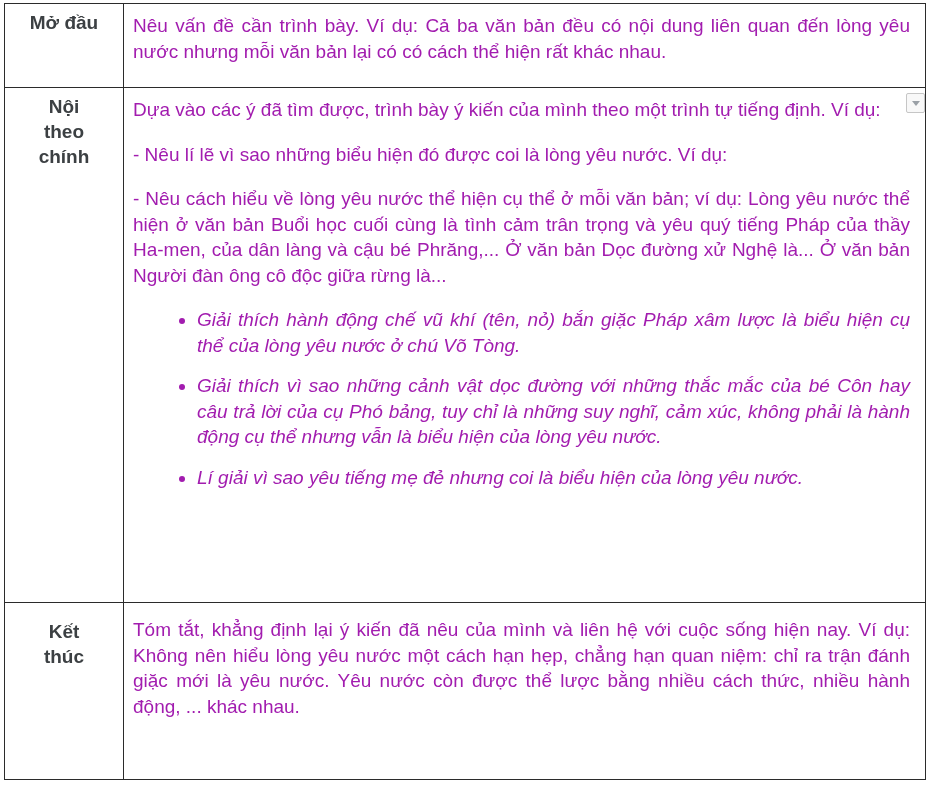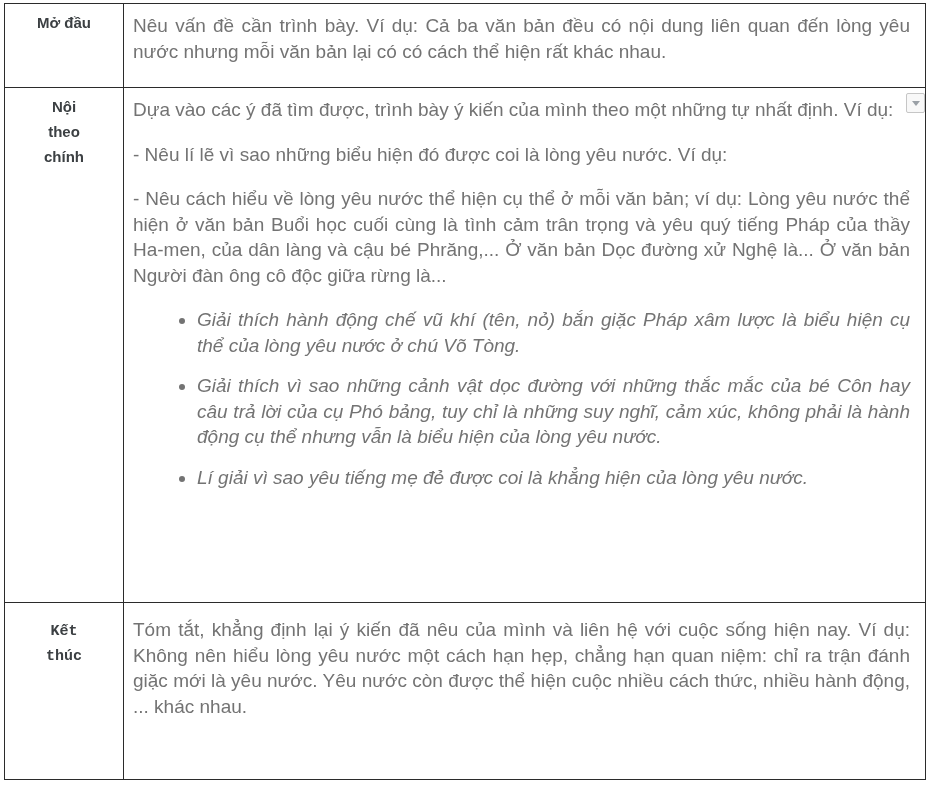--- a/index.html
+++ b/index.html
@@ -22,37 +22,37 @@
   .trow:last-child { border-bottom: none; }
   .r1 { height: 84px; }
   .r2 { height: 515px; }
   .r3 { height: 176px; }
 
   .cell-label {
     width: 119px; flex: 0 0 119px;
     border-right: 1px solid #2b2b2b;
     box-sizing: border-box;
     font-weight: bold;
-    font-size: 15px;
+    font-size: 19px;
     line-height: 25px;
     text-align: center;
     white-space: pre-line;
     padding-top: 6px;
     color: #3c4043;
   }
-  .r3 .cell-label { padding-top: 16px; font-family: Liberation Mono, monospace; }
+  .r3 .cell-label { padding-top: 16px; }
 
   .cell-content {
     flex: 1 1 auto;
     box-sizing: border-box;
     padding: 9px 15px 0 9px;
     font-size: 19px;
     line-height: 25.5px;
     text-align: justify;
-    color: #737373;
+    color: #a21caf;
   }
   .r3 .cell-content { padding-top: 14px; }
 
   .cell-content p { margin: 0 0 19px 0; }
   .cell-content p:last-child { margin-bottom: 0; }
   .r1 .cell-content p { margin-bottom: 0; }
 
   .cell-content ul {
     margin: 0; padding: 0 0 0 64px;
     list-style: disc;
@@ -90,36 +90,36 @@
       <div class="cell-content">
         <p>Nêu vấn đề cần trình bày. Ví dụ: Cả ba văn bản đều có nội dung liên quan đến lòng yêu nước nhưng mỗi văn bản lại có có cách thể hiện rất khác nhau.</p>
       </div>
     </div>
 
     <div class="trow r2">
       <div class="cell-label">Nội
 theo
 chính</div>
       <div class="cell-content">
-        <p>Dựa vào các ý đã tìm được, trình bày ý kiến của mình theo một những tự nhất định. Ví dụ:</p>
+        <p>Dựa vào các ý đã tìm được, trình bày ý kiến của mình theo một trình tự tiếng định. Ví dụ:</p>
         <p>- Nêu lí lẽ vì sao những biểu hiện đó được coi là lòng yêu nước. Ví dụ:</p>
         <p>- Nêu cách hiểu về lòng yêu nước thể hiện cụ thể ở mỗi văn bản; ví dụ: Lòng yêu nước thể hiện ở văn bản Buổi học cuối cùng là tình cảm trân trọng và yêu quý tiếng Pháp của thầy Ha-men, của dân làng và cậu bé Phrăng,... Ở văn bản Dọc đường xử Nghệ là... Ở văn bản Người đàn ông cô độc giữa rừng là...</p>
         <ul>
           <li>Giải thích hành động chế vũ khí (tên, nỏ) bắn giặc Pháp xâm lược là biểu hiện cụ thể của lòng yêu nước ở chú Võ Tòng.</li>
           <li>Giải thích vì sao những cảnh vật dọc đường với những thắc mắc của bé Côn hay câu trả lời của cụ Phó bảng, tuy chỉ là những suy nghĩ, cảm xúc, không phải là hành động cụ thể nhưng vẫn là biểu hiện của lòng yêu nước.</li>
-          <li>Lí giải vì sao yêu tiếng mẹ đẻ được coi là khẳng hiện của lòng yêu nước.</li>
+          <li>Lí giải vì sao yêu tiếng mẹ đẻ nhưng coi là biểu hiện của lòng yêu nước.</li>
         </ul>
       </div>
     </div>
 
     <div class="trow r3">
       <div class="cell-label">Kết
 thúc</div>
       <div class="cell-content">
-        <p>Tóm tắt, khẳng định lại ý kiến đã nêu của mình và liên hệ với cuộc sống hiện nay. Ví dụ: Không nên hiểu lòng yêu nước một cách hạn hẹp, chẳng hạn quan niệm: chỉ ra trận đánh giặc mới là yêu nước. Yêu nước còn được thể hiện cuộc nhiều cách thức, nhiều hành động, ... khác nhau.</p>
+        <p>Tóm tắt, khẳng định lại ý kiến đã nêu của mình và liên hệ với cuộc sống hiện nay. Ví dụ: Không nên hiểu lòng yêu nước một cách hạn hẹp, chẳng hạn quan niệm: chỉ ra trận đánh giặc mới là yêu nước. Yêu nước còn được thể lược bằng nhiều cách thức, nhiều hành động, ... khác nhau.</p>
       </div>
     </div>
 
   </div>
 
   <div class="scroll-btn">
     <span class="chevron-down"></span>
   </div>
 
 </div>

